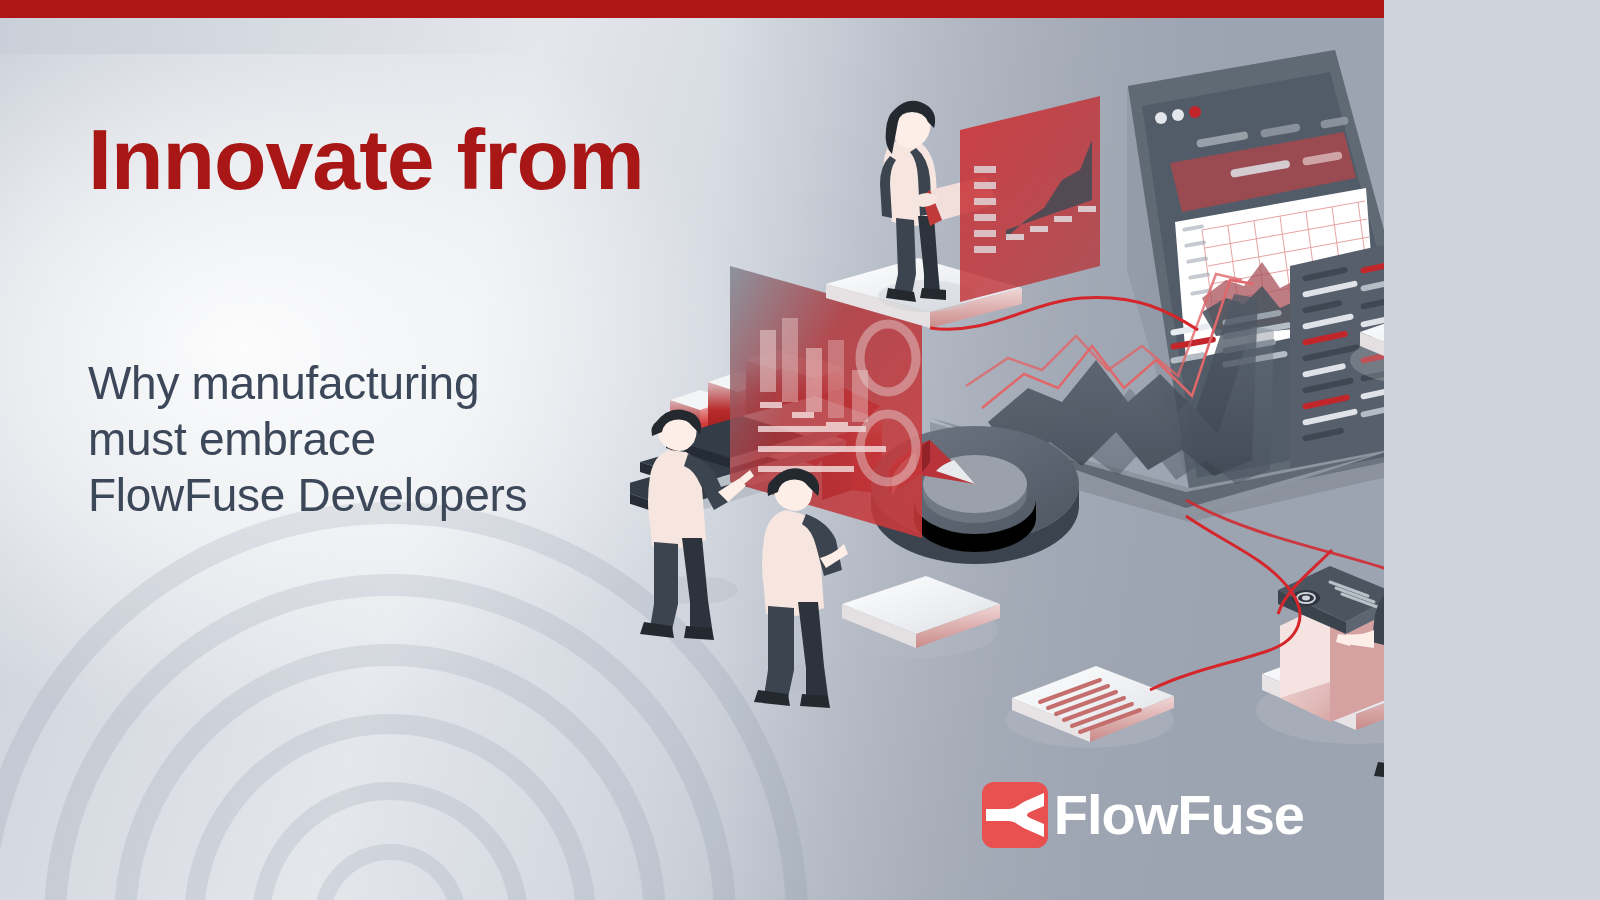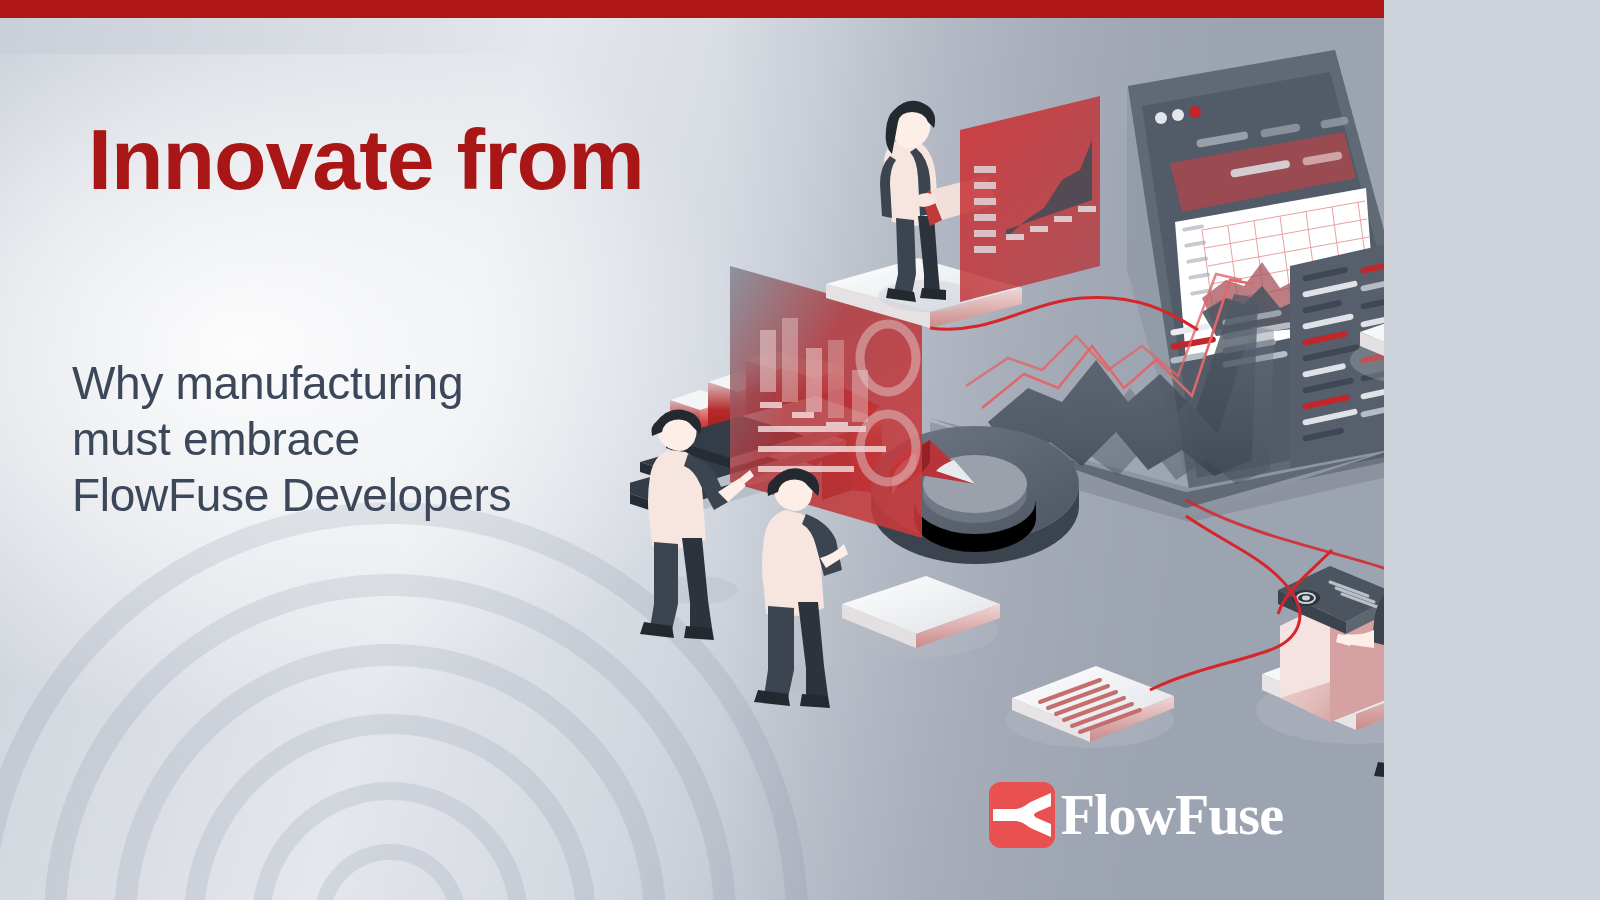--- a/index.html
+++ b/index.html
@@ -30,27 +30,27 @@
   }
   .topbar{position:absolute;left:0;top:0;width:100%;height:18px;background:#af1717;z-index:20;}
 
   
   .headline{
     position:absolute;left:88px;top:118px;width:700px;
     color:#a81616;font-size:86px;line-height:.96;font-weight:700;letter-spacing:-1px;
     z-index:10;
   }
   .subhead{
-    position:absolute;left:72px;top:355px;width:600px;
+    position:absolute;left:88px;top:355px;width:600px;
     color:#3c4859;font-size:46px;line-height:1.22;font-weight:400;letter-spacing:-.3px;
     z-index:10;
   }
 
   
-  .logo{position:absolute;right:101px;bottom:52px;display:flex;align-items:center;gap:6px;z-index:15;font-family:Liberation Serif, serif;}
+  .logo{position:absolute;right:80px;bottom:52px;display:flex;align-items:center;gap:6px;z-index:15;}
   .logo-mark{width:66px;height:66px;border-radius:12px;background:#e8514f;position:relative;overflow:hidden;}
   .logo-word{color:#ffffff;font-size:56px;font-weight:700;letter-spacing:-1px;line-height:1;}
 
   
   .illo{position:absolute;left:630px;top:30px;width:960px;height:790px;z-index:5;}
   .illo svg{display:block;width:100%;height:100%;}
 </style>
 </head>
 <body>
 

